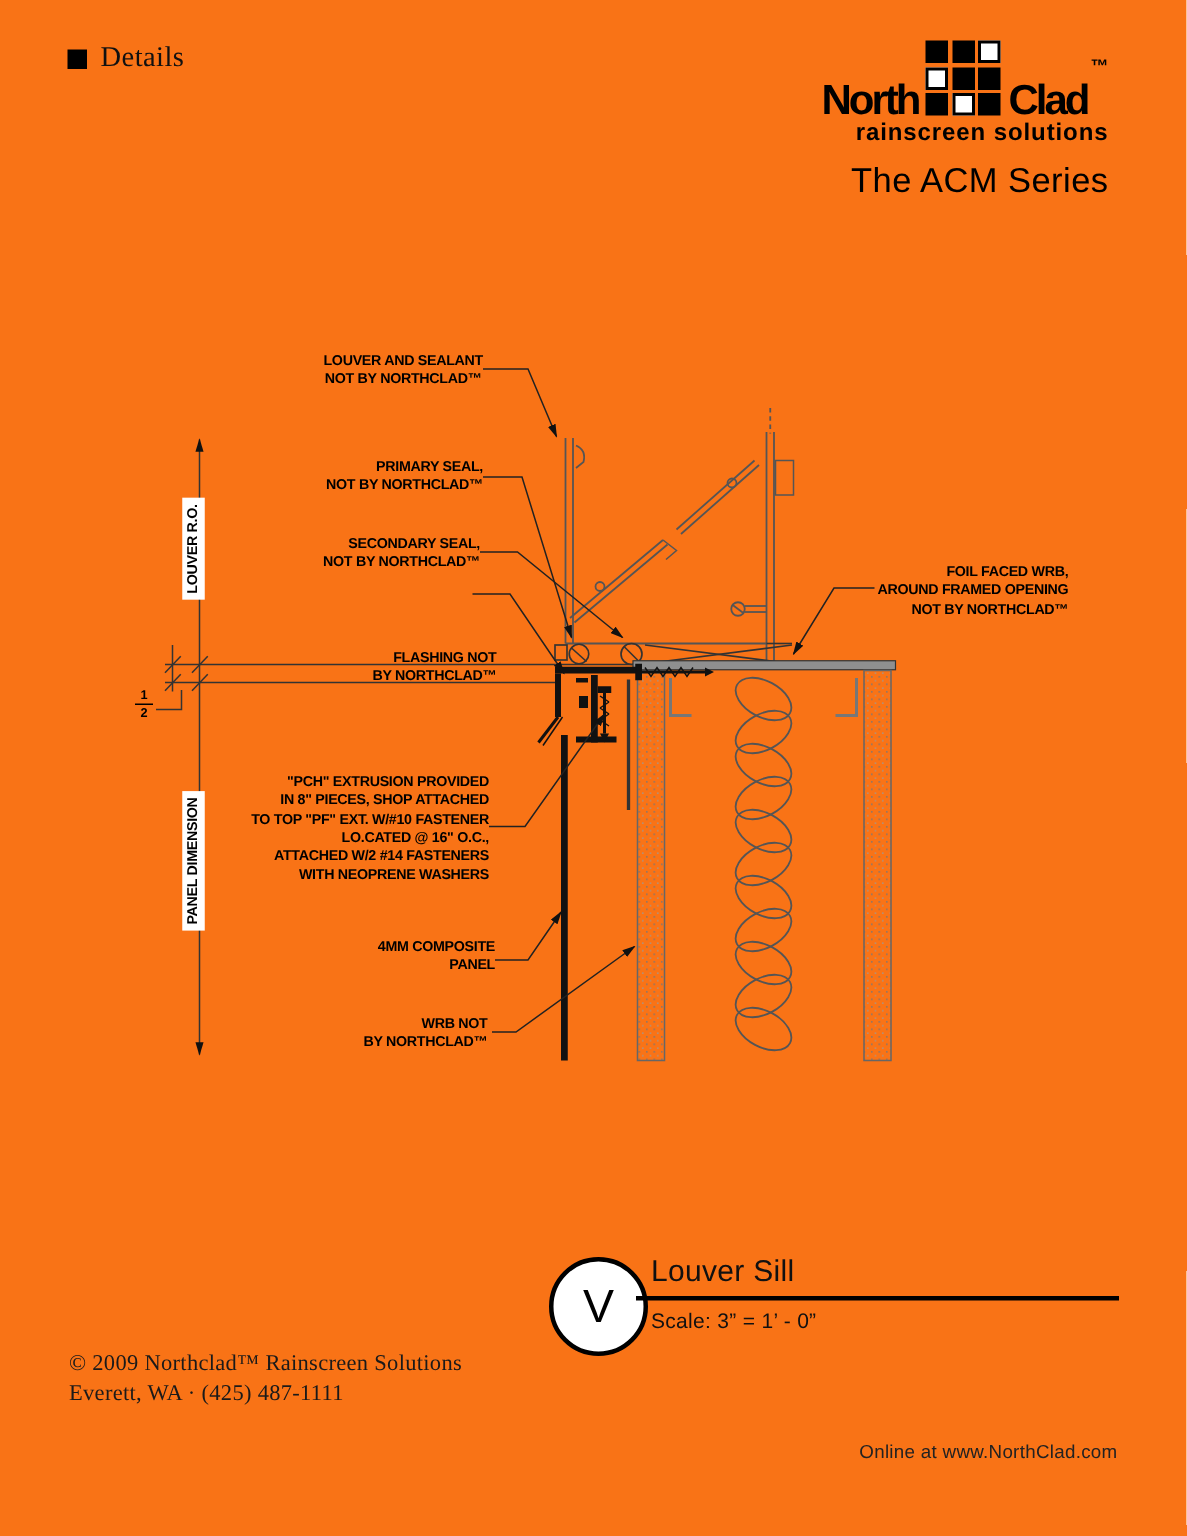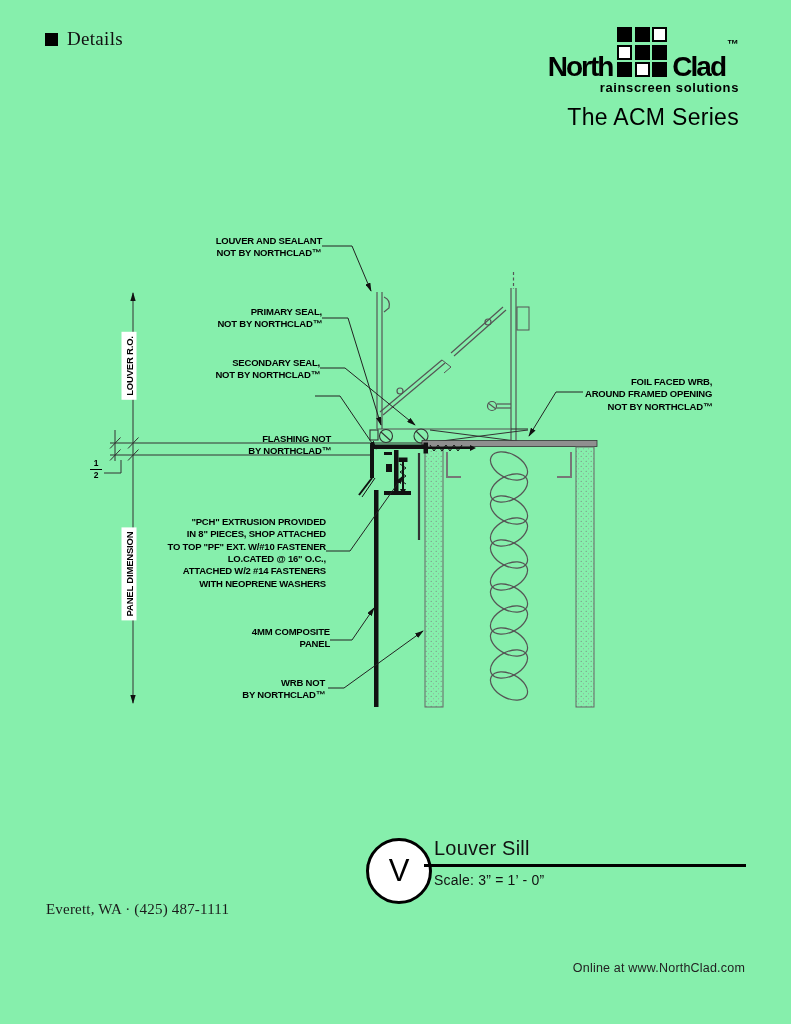--- a/index.html
+++ b/index.html
@@ -1,34 +1,34 @@
 <!DOCTYPE html>
 <html><head>
 <meta charset="utf-8">
 <style>
   html,body{margin:0;padding:0;background:#fff;}
-  .page{position:relative;width:791px;height:1024px;background:#86efac;overflow:hidden;
+  .page{position:relative;width:791px;height:1024px;background:#f97316;overflow:hidden;
         font-family:"Liberation Sans",sans-serif;color:#000;}
   svg.linework{position:absolute;left:0;top:0;}
 
   
   .details-header{position:absolute;left:45px;top:28px;display:flex;align-items:center;gap:9px;
       font-family:"Liberation Serif",serif;font-size:19px;color:#111;letter-spacing:0.3px;}
   .details-square{width:13px;height:13px;background:#000;display:inline-block;margin-top:1px;}
 
   
   .logo{position:absolute;top:27px;right:52px;display:flex;flex-direction:column;align-items:flex-end;}
   .logo-row{display:flex;align-items:flex-end;}
   .logo-word{font-size:28px;font-weight:800;letter-spacing:-2px;line-height:0.80;}
   .logo-grid{display:grid;grid-template-columns:repeat(3,15px);grid-auto-rows:15px;gap:2.5px;margin:0 5px 1px 5px;}
   .sq{display:block;}
   .sq.filled{background:#000;}
   .sq.outlined{background:#fff;border:2.5px solid #000;box-sizing:border-box;}
   .logo-tm{font-size:12px;font-weight:700;align-self:flex-start;margin:10px 0 0 2px;}
-  .logo-tagline{font-size:13px;font-weight:700;letter-spacing:0.6px;margin-top:2px;}
+  .logo-tagline{font-size:16px;font-weight:700;letter-spacing:0.6px;margin-top:2px;}
   .logo-series{font-size:23px;font-weight:400;letter-spacing:0.3px;margin-top:9px;}
 
   
   .co{position:absolute;font-size:9.5px;font-weight:bold;line-height:1.3;letter-spacing:-0.2px;
       text-align:right;white-space:pre-line;color:#000;}
   .co.left{text-align:right;}
   .dimlbl{position:absolute;font-size:9.5px;font-weight:bold;letter-spacing:-0.2px;background:#fff;
       padding:2px 4px;white-space:nowrap;transform:translate(-50%,-50%) rotate(-90deg);}
   .frac{position:absolute;left:90px;top:459px;width:12px;font-size:8.5px;font-weight:bold;
       line-height:1;text-align:center;}
@@ -227,17 +227,18 @@
   </div>
 
   <div class="detail-circle">
     <span>V</span>
   </div>
   <div class="detail-title">Louver Sill</div>
   <div class="title-rule"></div>
   <div class="detail-scale">Scale: 3” = 1’ - 0”</div>
 
   <div class="copyright">
+    <div>© 2009 Northclad™ Rainscreen Solutions</div>
     <div>Everett, WA · (425) 487-1111</div>
   </div>
   <div class="footer-right">Online at www.NorthClad.com</div>
 
 </div>
 
 </body></html>

